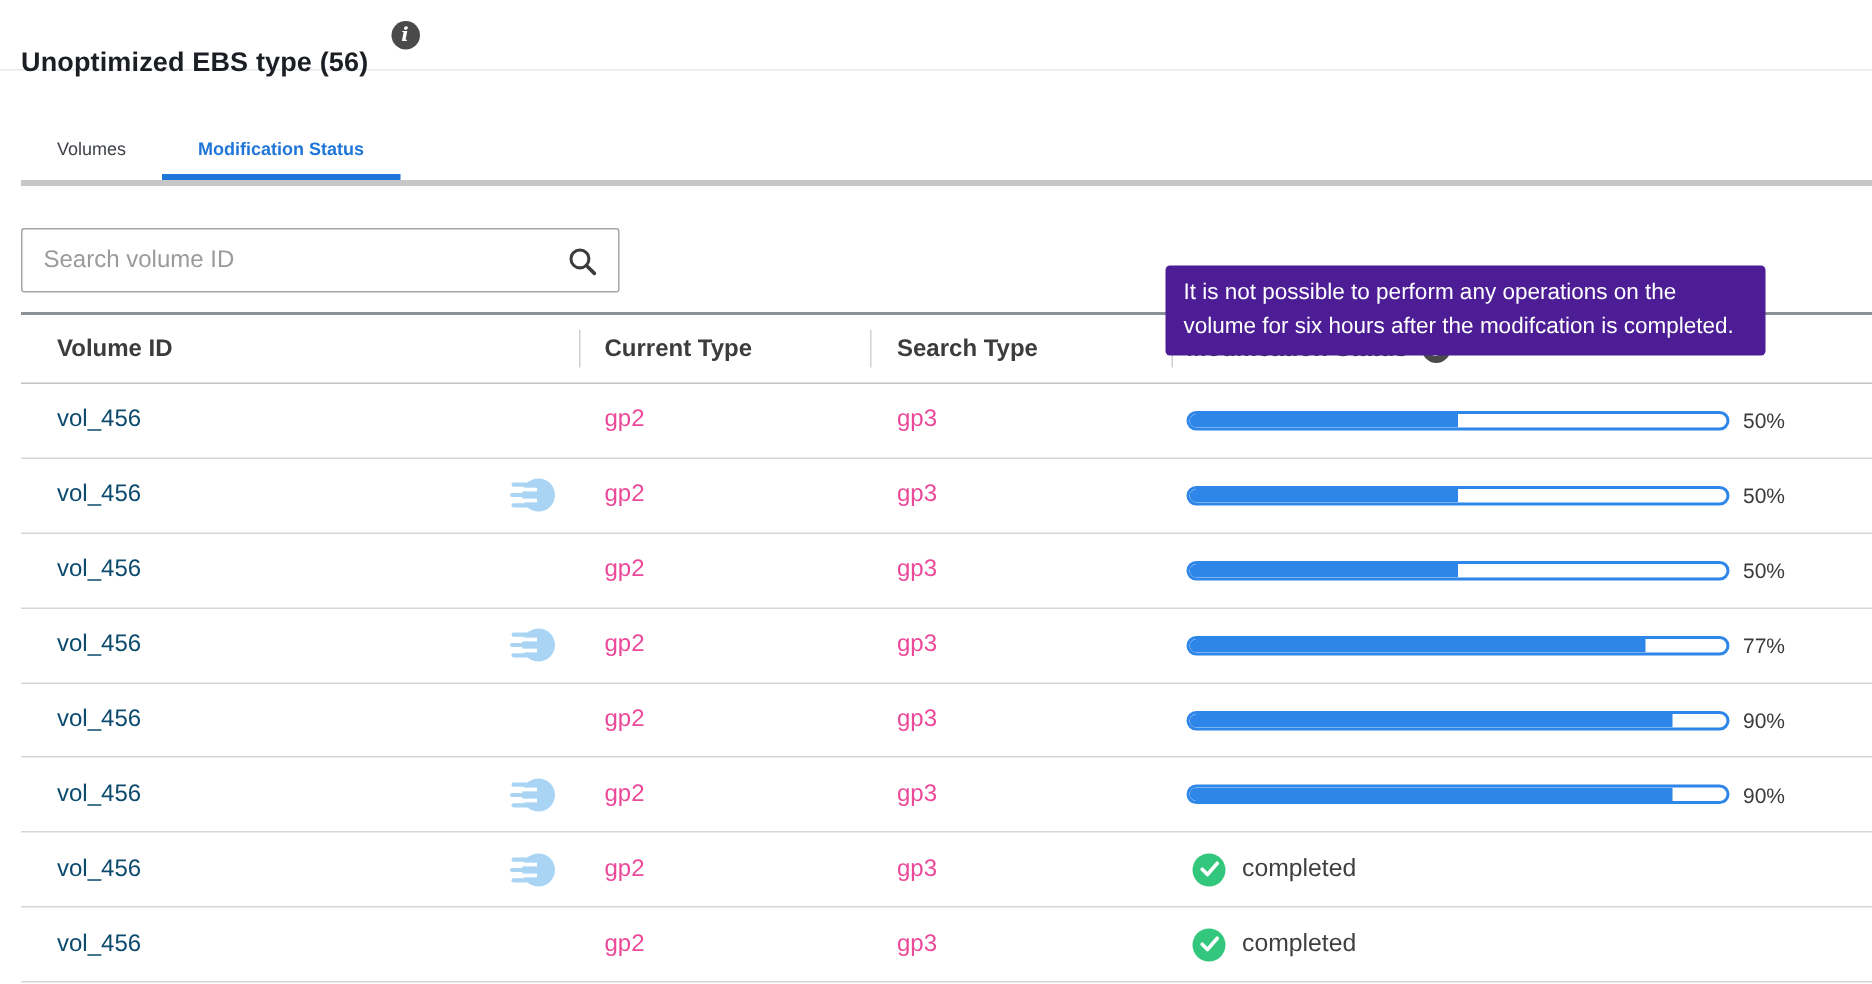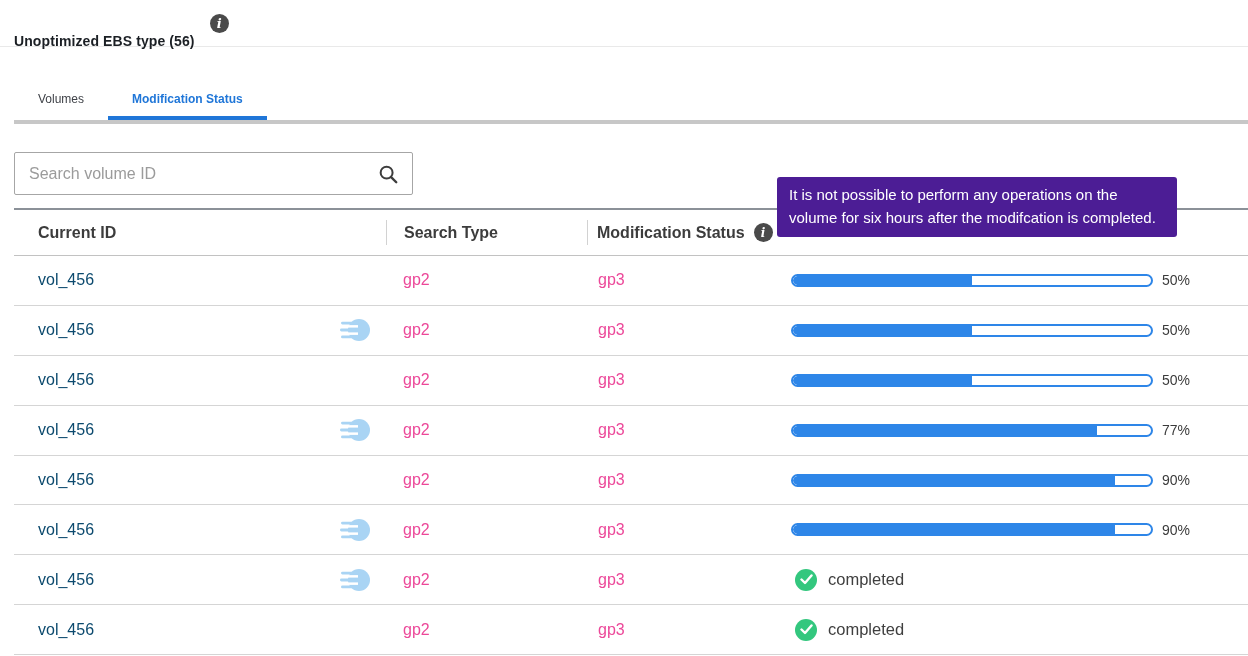--- a/index.html
+++ b/index.html
@@ -4,21 +4,21 @@
 <style>
   * { margin:0; padding:0; box-sizing:border-box; }
   html,body { width:1248px; height:656px; background:#fff; overflow:hidden;
               font-family:"Liberation Sans","DejaVu Sans",sans-serif; }
   body { position:relative; }
 
   
   .title-bar { position:absolute; top:0; left:0; right:0; height:47px;
                border-bottom:1px solid #e9e9e9; display:flex; align-items:center;
                padding-left:14px; }
-  .page-title { font-size:14px; font-weight:700; color:#1b1f24; letter-spacing:.1px;margin-top:36px; }
+  .page-title { font-size:18px; font-weight:700; color:#1b1f24; letter-spacing:.1px;margin-top:36px; }
   .info-icon { display:inline-flex; align-items:center; justify-content:center;
                width:19px; height:19px; border-radius:50%; background:#4a4a4a;
                color:#fff; font-family:"DejaVu Serif",serif; font-weight:700;
                font-style:italic; font-size:13px; line-height:1; }
   .title-bar .info-icon { margin-left:15px; }
 
   
   .tabs { position:absolute; top:84px; left:14px; right:0; height:40px; }
   .tab-track { position:absolute; left:0; right:0; bottom:0; height:4px; background:#c7c7c7; }
   .tab { position:relative; display:inline-block; padding:0 24px; height:36px;
@@ -92,21 +92,24 @@
     <circle cx="10.5" cy="10.5" r="6.5" fill="none" stroke="#3d3d3d" stroke-width="2.2"></circle>
     <line x1="15.4" y1="15.4" x2="21" y2="21" stroke="#3d3d3d" stroke-width="2.6" stroke-linecap="round"></line>
   </svg>
 </div>
 
 <div class="tooltip">It is not possible to perform any operations on the volume for six hours after the modifcation is completed.</div>
 
 <div class="table">
   <div class="thead" id="thead">
       <div class="th col1">
-        <span>Current ID</span>
+        <span>Volume ID</span>
+      </div>
+      <div class="th col2">
+        <span>Current Type</span>
       </div>
       <div class="th col3">
         <span>Search Type</span>
       </div>
       <div class="th col4">
         <span>Modification Status</span>
         <span class="info-icon">i</span>
       </div>
     </div>
   <div id="tbody">

